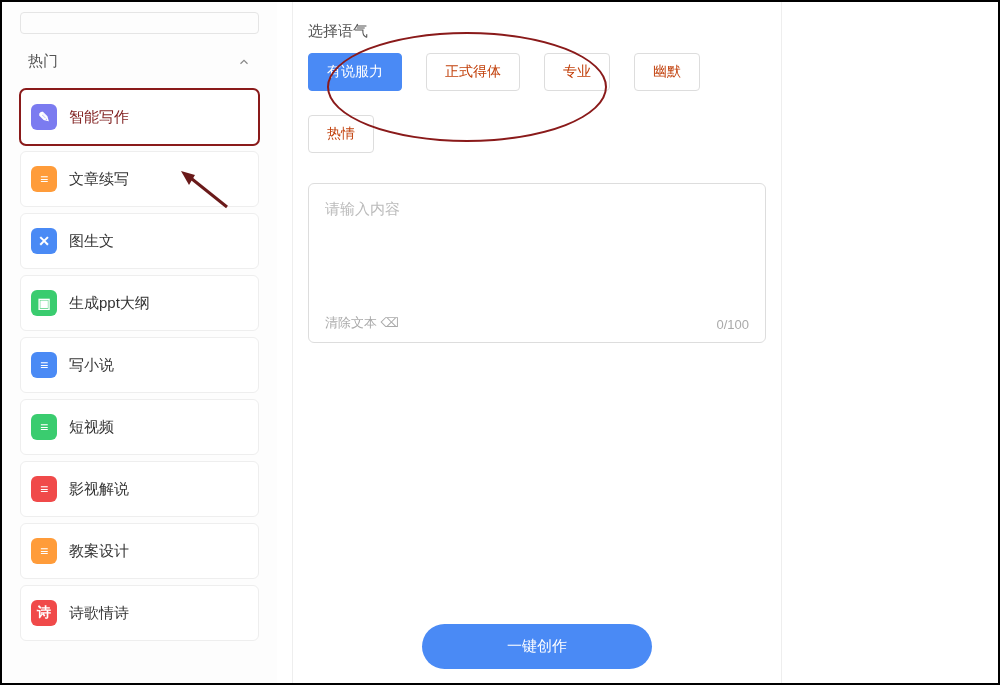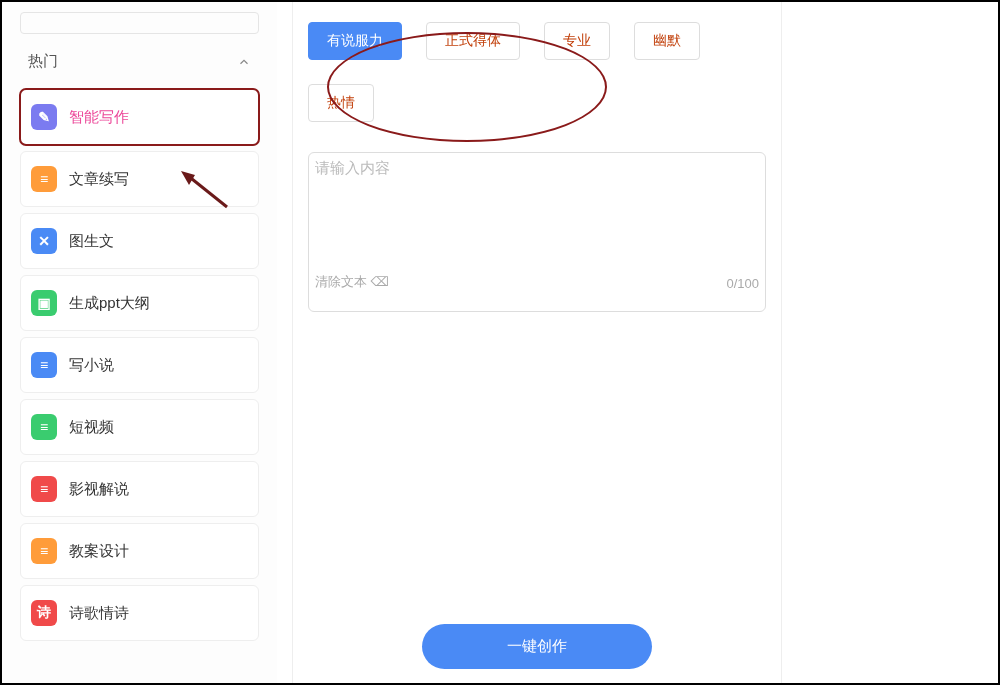--- a/index.html
+++ b/index.html
@@ -9,21 +9,21 @@
     
     .input-top { width: 100%; height: 22px; border: 1px solid #e5e5e5; border-radius: 4px; margin-bottom: 8px; }
     
     .category-header { display: flex; justify-content: space-between; align-items: center; padding: 10px 8px; color: #555; font-size: 15px; cursor: pointer; }
     .chevron-up { width: 14px; height: 14px; }
     
     .menu-list { display: flex; flex-direction: column; gap: 6px; margin-top: 8px; }
     .menu-item { display: flex; align-items: center; gap: 12px; padding: 14px 10px; border: 1px solid #eee; border-radius: 6px; background: #fff; cursor: pointer; }
     .menu-item.highlighted { outline: 2px solid #8a1a1a; outline-offset: -1px; }
     .menu-item .label { font-size: 15px; color: #333; }
-    .menu-item.active .label { color: #ec4899; }
+    .menu-item.active .label { color: #7f1d1d; }
     
     .icon-box { width: 26px; height: 26px; border-radius: 6px; display: flex; align-items: center; justify-content: center; flex-shrink: 0; }
     .icon-purple { background: #7b7bf0; }
     .icon-orange { background: #ff9c3a; }
     .icon-blue { background: #4a8af5; }
     .icon-green { background: #3acc6f; }
     .icon-green2 { background: #3acc6f; }
     .icon-red { background: #f04a4a; }
     .icon-orange2 { background: #ff9c3a; }
     .icon-red2 { background: #f04a4a; }
@@ -32,21 +32,21 @@
     .arrow-annotation { position: absolute; left: 175px; top: 165px; pointer-events: none; }
     
     .main { position: absolute; left: 290px; top: 0; width: 490px; height: 100%; padding: 20px 15px; background: #fff; border-left: 1px solid #eee; border-right: 1px solid #eee; }
     
     .section-label { font-size: 15px; color: #555; margin-bottom: 12px; }
     
     .tone-group { display: flex; flex-wrap: wrap; gap: 24px; margin-bottom: 30px; }
     .tone-btn { padding: 9px 18px; border: 1px solid #ddd; background: #fff; border-radius: 4px; font-size: 14px; color: #c2410c; cursor: pointer; }
     .tone-btn.selected { background: #4a8af5; color: #fff; border-color: #4a8af5; }
     
-    .editor-wrap { position: relative; border: 1px solid #ddd; border-radius: 6px; background: #fff; padding: 6px; height: 160px; }
+    .editor-wrap { position: relative; border: 1px solid #ddd; border-radius: 6px; background: #fff; padding: 16px; height: 160px; }
     .editor-area { width: 100%; height: 110px; border: none; outline: none; resize: none; font-size: 15px; color: #333; }
     .editor-area::placeholder { color: #bbb; }
     .editor-bottom { display: flex; justify-content: space-between; font-size: 13px; color: #aaa; align-items: flex-end; }
     .clear-text { cursor: pointer; }
     .counter { }
     
     .submit-btn { position: absolute; bottom: 14px; left: 50%; transform: translateX(-50%); width: 230px; padding: 13px 0; background: #4a8af5; color: #fff; border: none; border-radius: 24px; font-size: 15px; cursor: pointer; }
     
     .ellipse-annotation { position: absolute; left: 325px; top: 30px; width: 280px; height: 110px; border: 2px solid #8a1a1a; border-radius: 50%; pointer-events: none; }
   </style>
@@ -118,20 +118,21 @@
     </div>
   </div>
 </div>
 
 <svg class="arrow-annotation" width="60" height="50" viewBox="0 0 60 50">
   <line x1="50" y1="40" x2="10" y2="8" stroke="#6a1a1a" stroke-width="3"></line>
   <polygon points="4,4 18,8 12,18" fill="#6a1a1a"></polygon>
 </svg>
 
 <div class="main">
+  <div class="section-label">选择语气</div>
   <div class="tone-group">
     <button class="tone-btn selected">有说服力</button>
     <button class="tone-btn">正式得体</button>
     <button class="tone-btn">专业</button>
     <button class="tone-btn">幽默</button>
     <button class="tone-btn">热情</button>
   </div>
   <div class="editor-wrap">
     <textarea class="editor-area" placeholder="请输入内容" style=""></textarea>
     <div class="editor-bottom">

